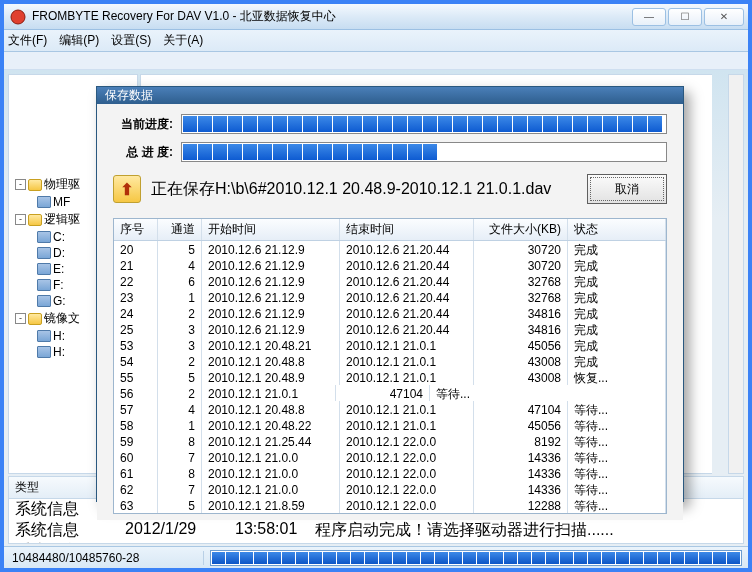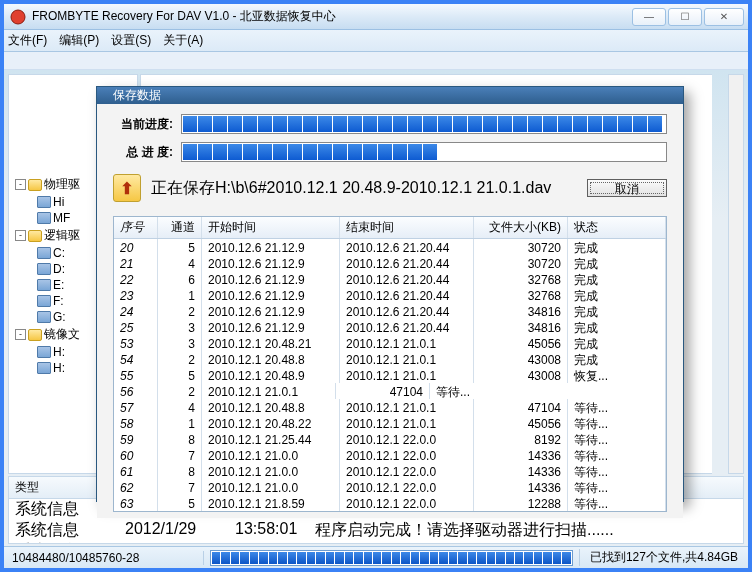--- a/index.html
+++ b/index.html
@@ -142,21 +142,21 @@
     background:#f3f3f3;
     border:1px solid #2a587f;
     box-shadow: 6px 6px 12px rgba(0,0,0,0.35);
     display:flex; flex-direction:column;
   }
   .dlg-title {
     height:22px;
     background: linear-gradient(#4a7fb8, #2e5e8e);
     color:#fff;
     display:flex; align-items:center;
-    padding:0 16px; font-size:12px;
+    padding:0 8px; font-size:12px;
   }
   .dlg-body { flex:1; padding:10px 16px 6px 16px; display:flex; flex-direction:column; gap:8px; background:#f3f3f3; }
 
   .prog-row { display:flex; align-items:center; gap:8px;font-weight:bold; }
   .prog-row label { width:60px; text-align:right; color:#000;}
   .progress {
     flex:1;
     height:20px;
     border:1px solid #888;
     background:#fff;
@@ -167,21 +167,21 @@
   .save-row { display:flex; align-items:center; gap:10px; margin-top:4px;}
   .save-row .up-icon {
     width:28px; height:28px;
     border:1px solid #c0a030; border-radius:3px;
     background:linear-gradient(#ffe9a1,#f6c744);
     display:flex; align-items:center; justify-content:center;
     color:#b0300a; font-weight:bold; font-size:16px;
   }
   .save-row .path { flex:1; color:#000; font-size:16px;}
   .cancel-btn {
-    width:80px; height:18px;
+    width:80px; height:30px;
     border:1px solid #5f5f5f;
     background:linear-gradient(#fbfbfb,#e2e2e2);
     cursor:pointer;
     font-size:12px;
     outline: 1px dotted #666;
     outline-offset: -4px;
   }
 
   
   .grid {
@@ -196,21 +196,21 @@
     display:flex;
     background: linear-gradient(#fbfdff,#e6eef7);
     border-bottom:1px solid #bfd1e3;
     font-size:12px;
   }
   .grid-header div, .grid-row div {
     padding:2px 6px;
     border-right:1px solid #d3dfeb;
     overflow:hidden; text-overflow:ellipsis; white-space:nowrap;
   }
-  .g-c1{width:44px;font-style:italic;} .g-c2{width:44px;text-align:right;padding-right:14px;}
+  .g-c1{width:44px;} .g-c2{width:44px;text-align:right;padding-right:14px;}
   .g-c3{width:138px;} .g-c4{width:134px;}
   .g-c5{width:94px;text-align:right;padding-right:16px;} .g-c6{flex:1;}
   .grid-rows { overflow-y:auto; flex:1;}
   .grid-row { display:flex; font-size:12px; height:16px; line-height:15px;}
 
   
   .right-blank {
     flex:1;
     margin:4px 16px 0 2px;
     border:1px solid #c6d8e9;
@@ -253,24 +253,20 @@
 
   <div class="body">
     <div class="top-split">
 
       <div class="tree-pane">
         <ul>
           <li>
               <span class="tree-expander">-</span>
               <span class="folder-icon"></span>
               <span>物理驱</span>
-            </li>
-          <li style="padding-left:22px">
-              <span class="drive-icon"></span>
-              <span>Hi</span>
             </li>
           <li style="padding-left:22px">
               <span class="drive-icon"></span>
               <span>MF</span>
             </li>
           <li>
               <span class="tree-expander">-</span>
               <span class="folder-icon"></span>
               <span>逻辑驱</span>
             </li>
@@ -373,21 +369,20 @@
           <div class="seg"></div>
           <div class="seg"></div>
           <div class="seg"></div>
           <div class="seg"></div>
           <div class="seg"></div>
           <div class="seg"></div>
           <div class="seg"></div>
           <div class="seg"></div>
           <div class="seg"></div>
         </div>
-      <div class="status-right">已找到127个文件,共4.84GB</div>
     </div>
   </div>
 
   <div class="dialog">
     <div class="dlg-title">保存数据</div>
     <div class="dlg-body">
       <div class="prog-row">
         <label>当前进度:</label>
         <div class="progress" id="prog1">
             <div class="seg"></div>

